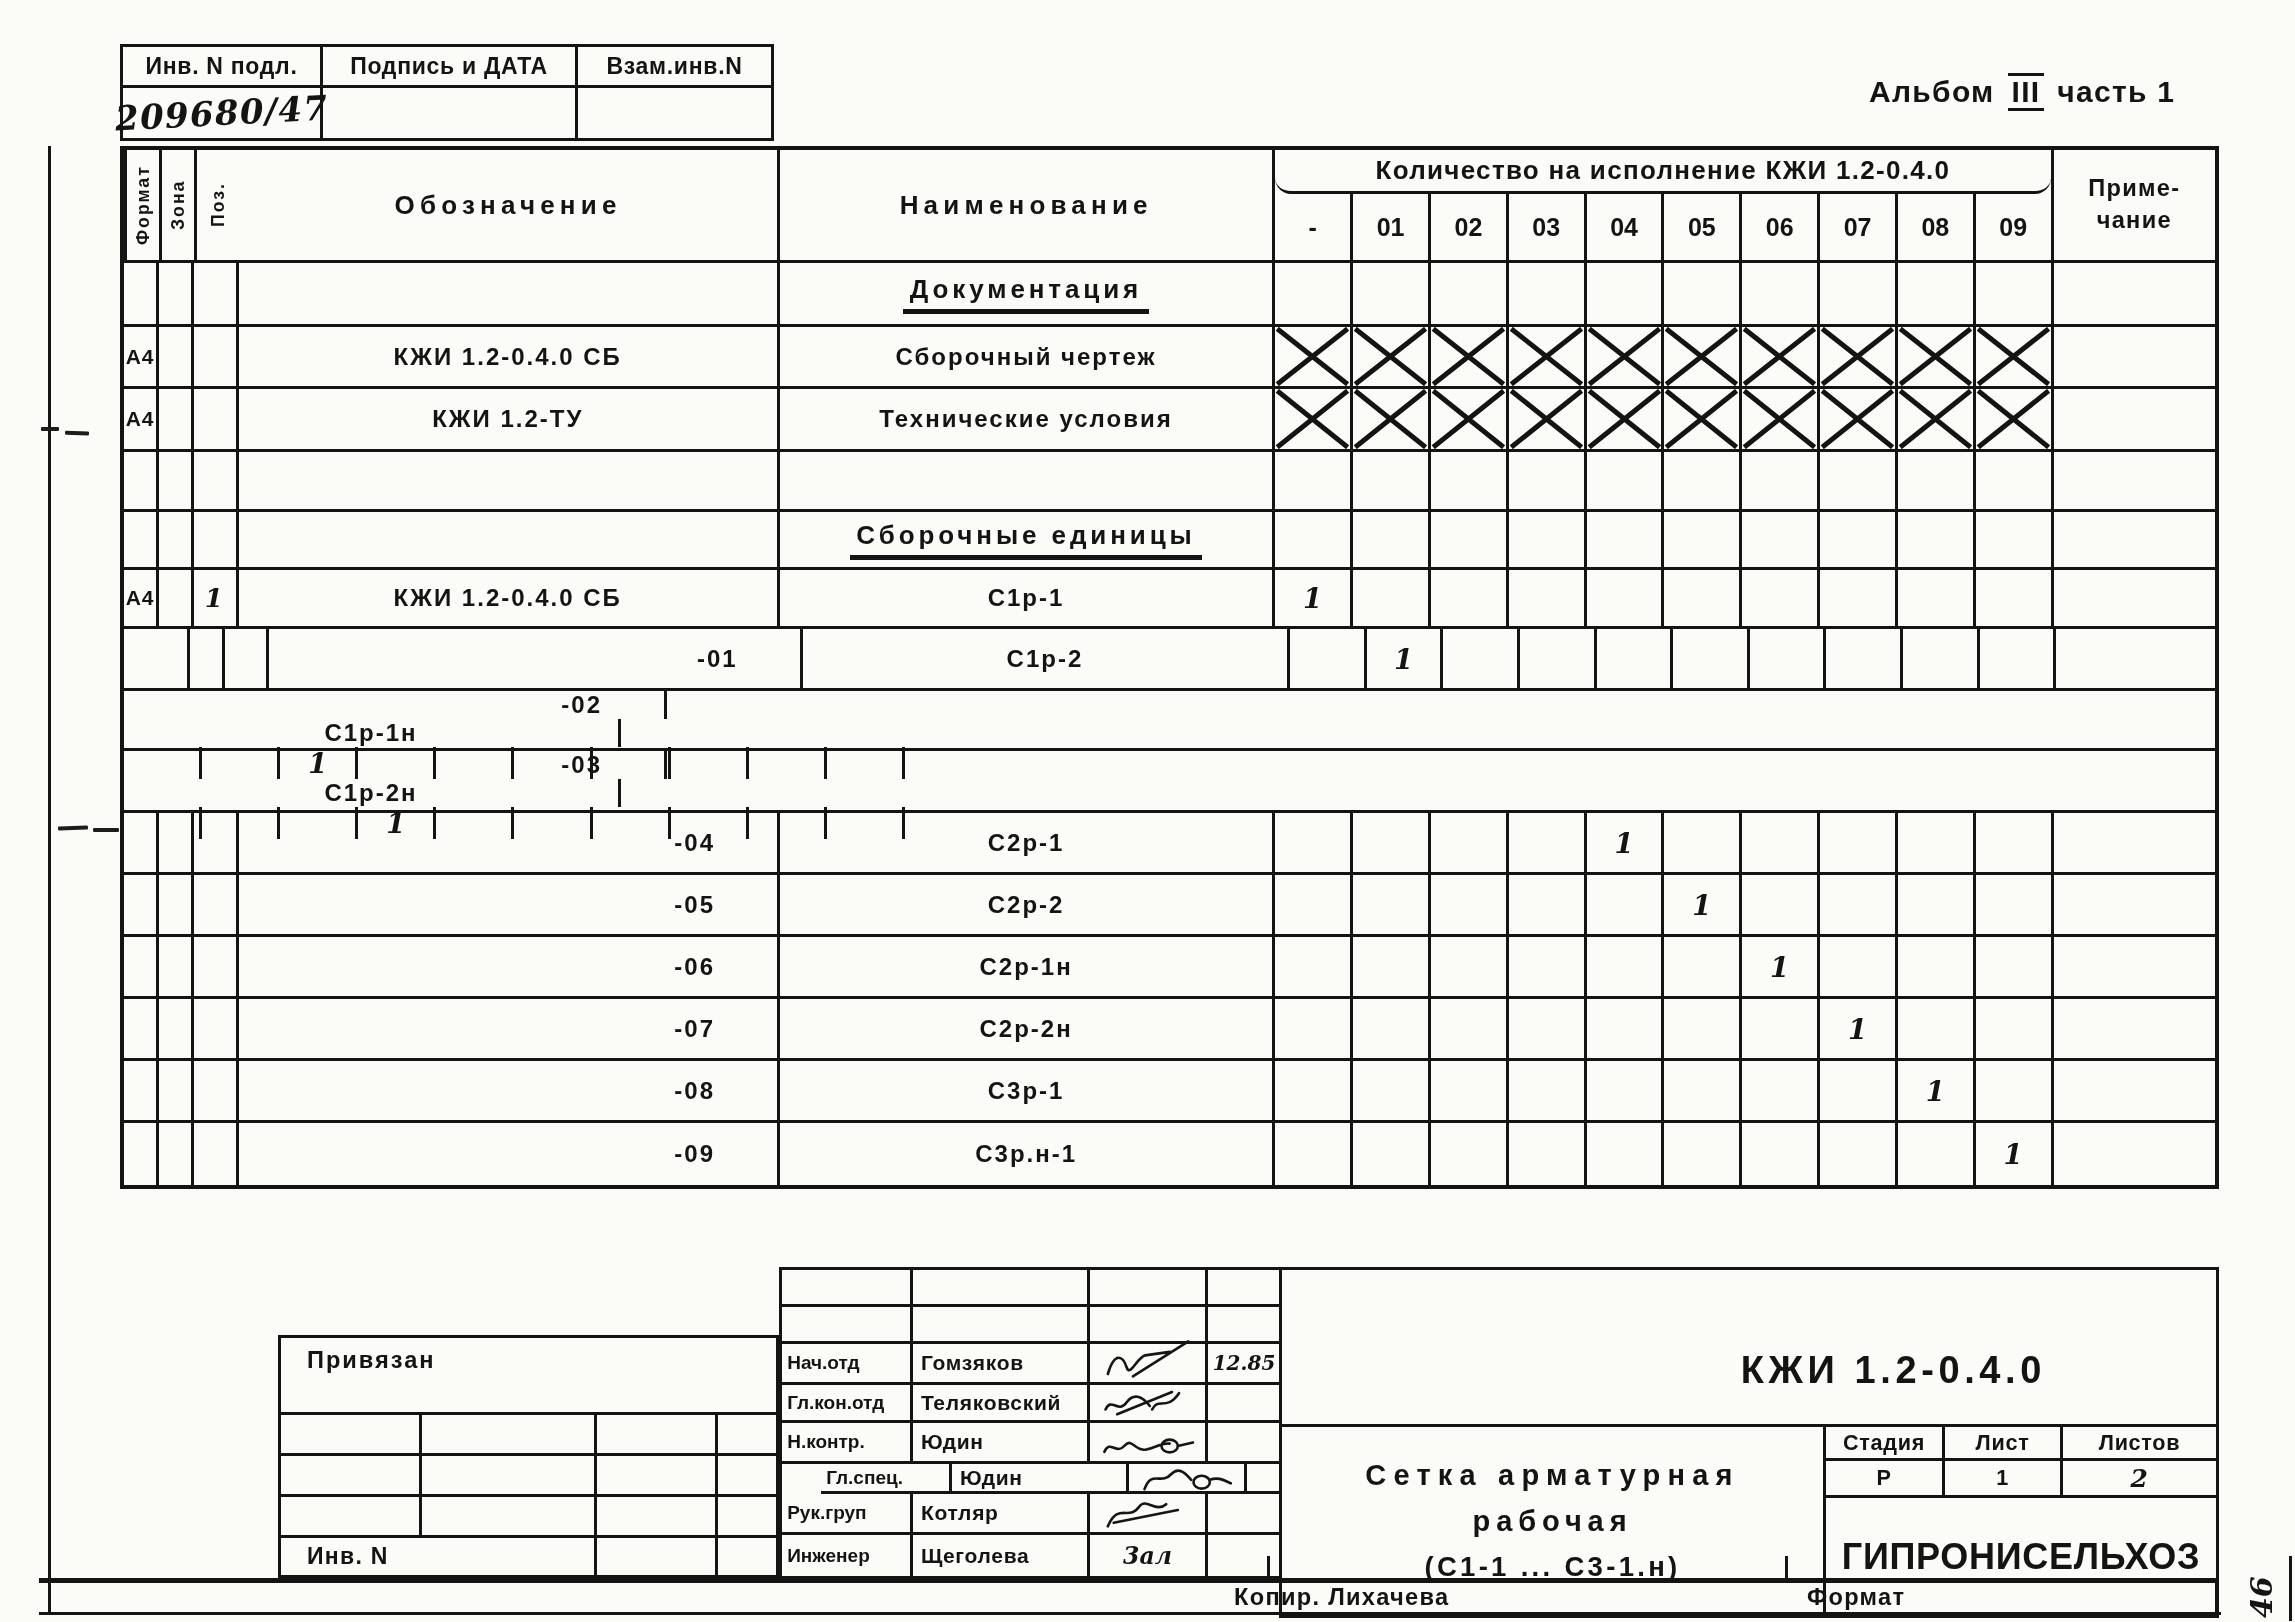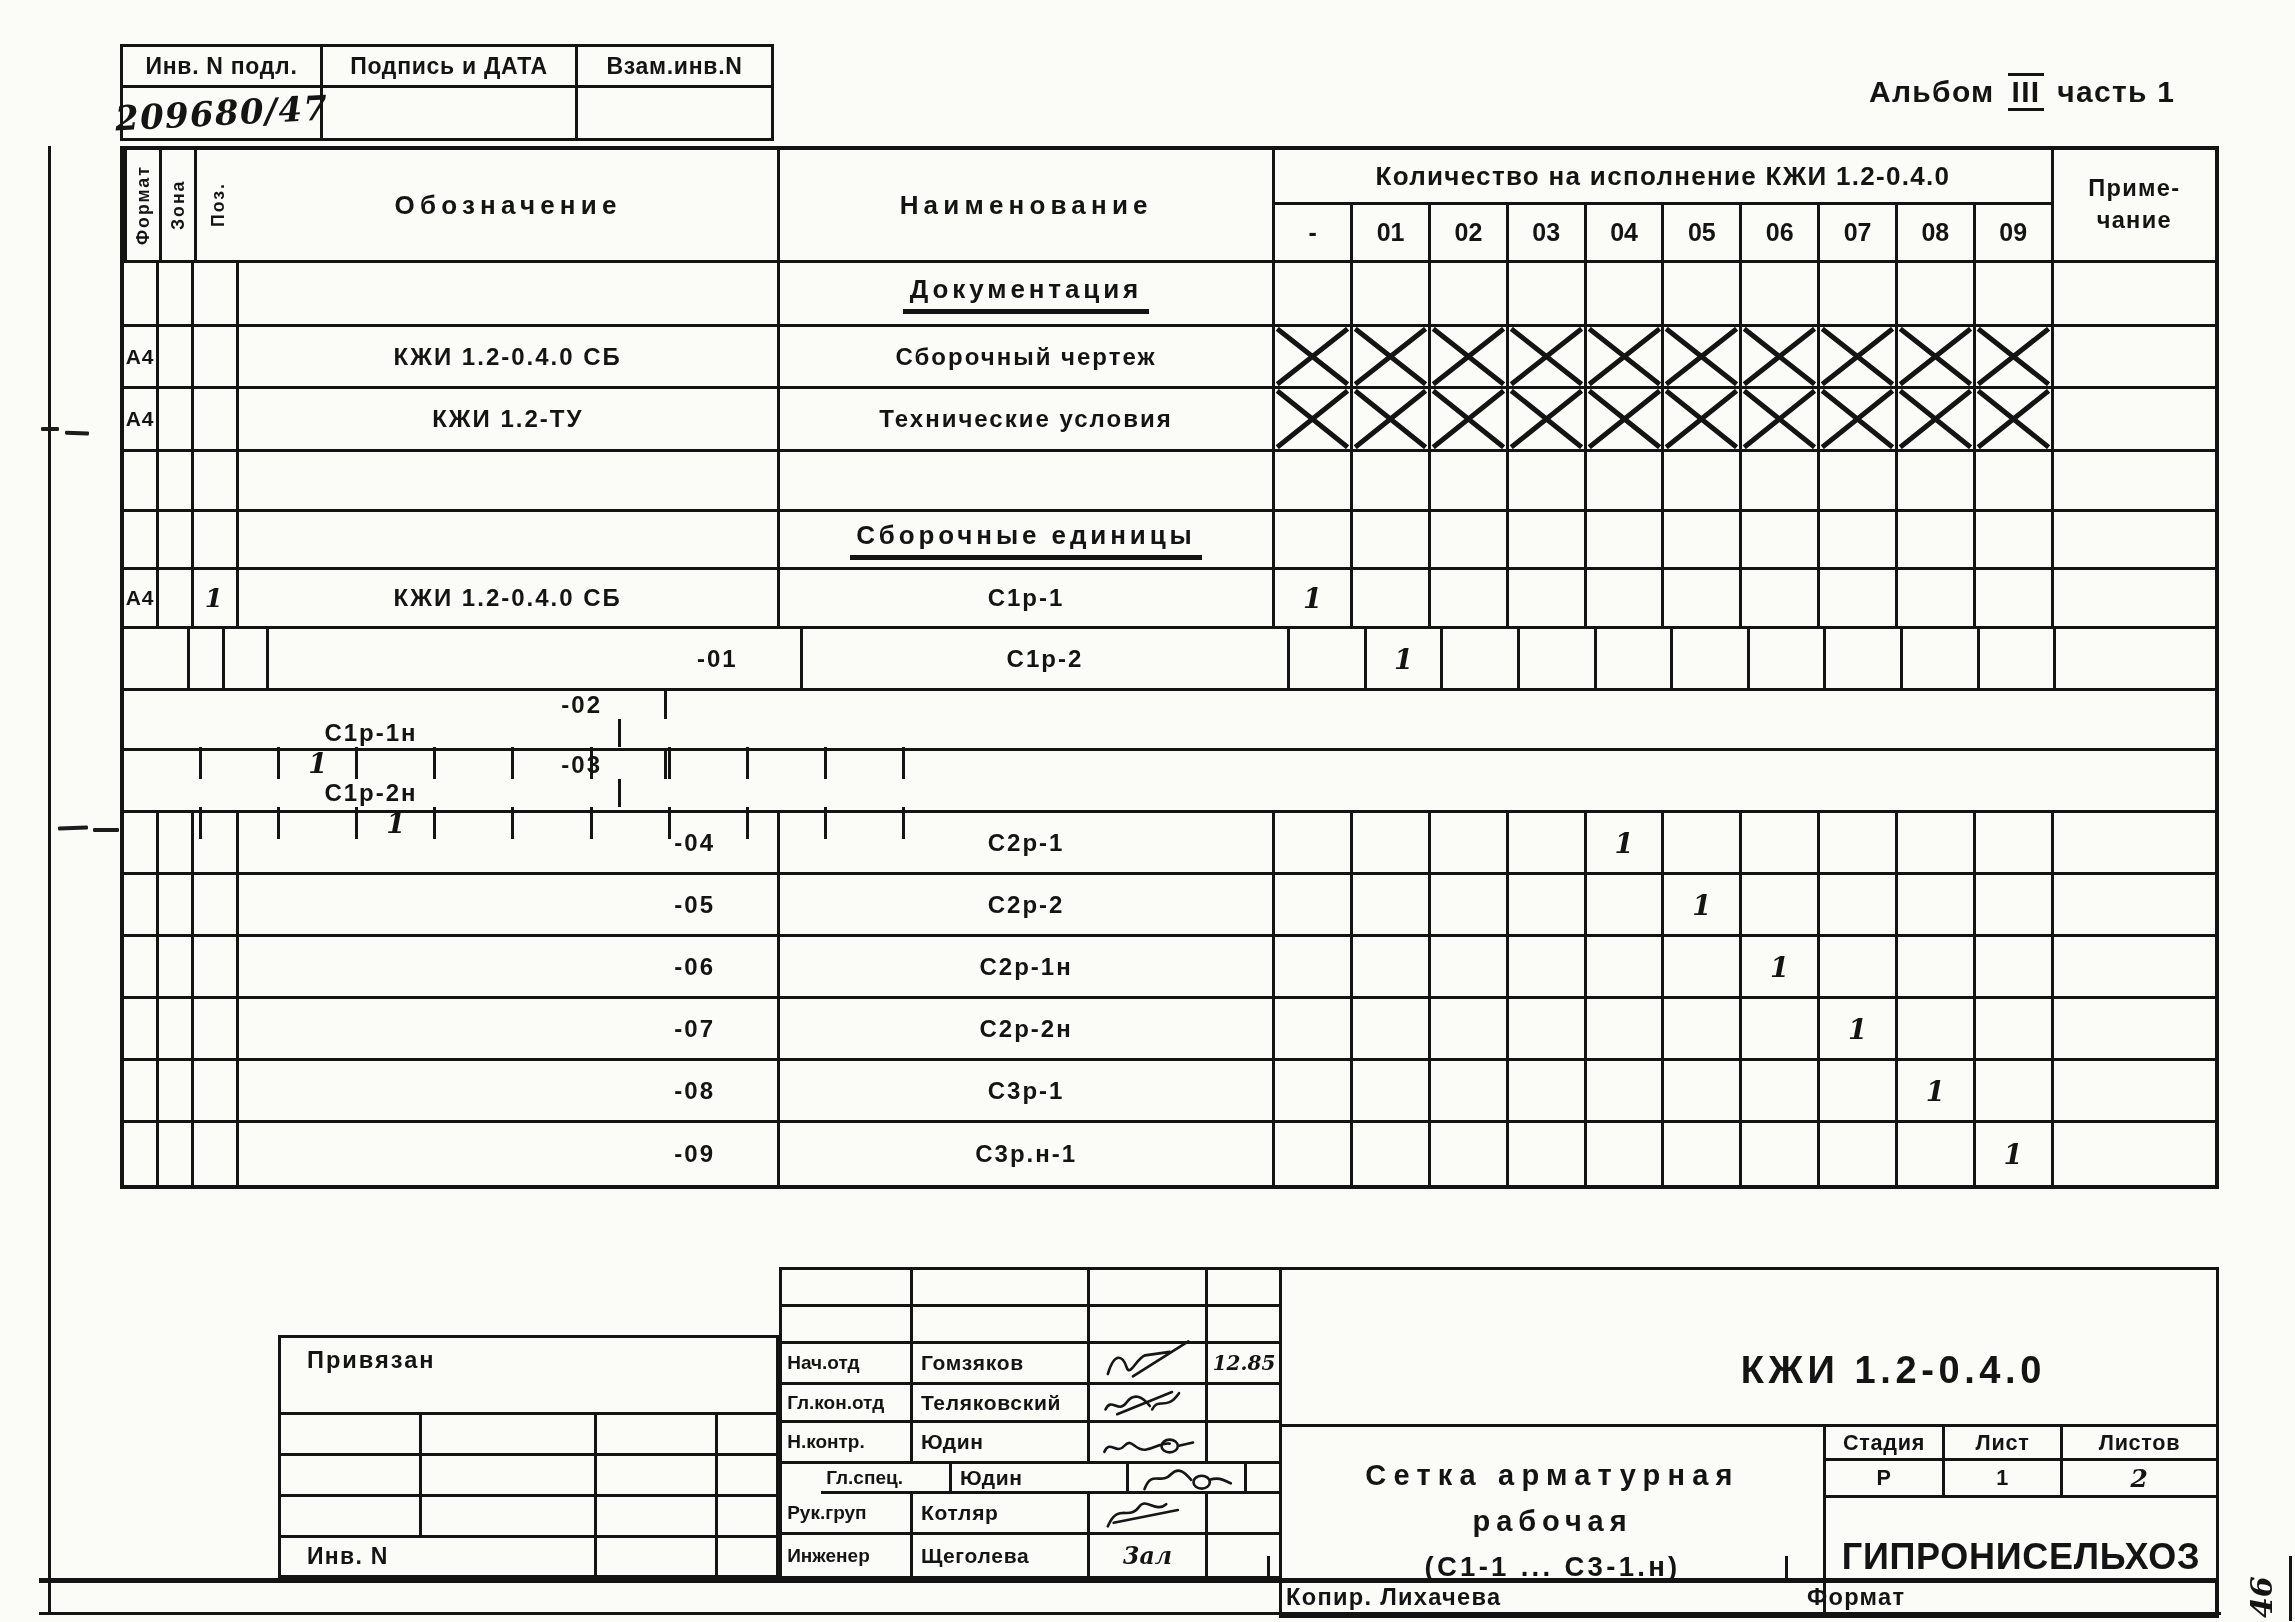--- a/index.html
+++ b/index.html
@@ -33,22 +33,22 @@
   .c-zone{width:35px;border-right:3.3px solid #141414;}
   .c-poz{width:45px;border-right:3.3px solid #141414;}
   .c-des{width:543px;border-right:3.3px solid #141414;}
   .c-name{width:497px;border-right:3.9px solid #141414;}
   .c-qgrp{width:781px;border-right:3.9px solid #141414;display:flex;flex-direction:column;}
   .c-note{width:162px;display:flex;flex-direction:column;align-items:center;justify-content:center;
           font-size:23.6px;font-weight:700;letter-spacing:1.3px;line-height:1.35;}
   .vtext{writing-mode:vertical-rl;transform:rotate(180deg);font-size:17.7px;font-weight:700;letter-spacing:2px;
          display:flex;align-items:center;justify-content:center;}
   .hdr-big{font-size:26px;font-weight:700;letter-spacing:5.2px;}
-  .qtitle{height:55px;border-bottom:3.3px solid #141414;display:flex;align-items:center;justify-content:center;
-          font-size:26px;font-weight:700;letter-spacing:1.3px;}
+  .qtitle{height:44px;border-bottom:3.3px solid #141414;display:flex;align-items:center;justify-content:center;
+          font-size:26px;font-weight:700;letter-spacing:1.3px;border-radius:16px;}
   .qcols{flex:1;display:flex;}
   .qh{flex:1 1 0;border-right:3.3px solid #141414;display:flex;align-items:center;justify-content:center;
       font-size:25px;font-weight:700;}
   .qh:last-child{border-right:none;}
 
   .trow{display:flex;border-bottom:3.3px solid #141414;}
   .tbody .trow:last-child{border-bottom:none;}
   .bc{display:flex;align-items:center;justify-content:center;font-size:24px;letter-spacing:2px;}
   .bc.sm{font-size:21px;letter-spacing:0.7px;}
   .des-right{justify-content:flex-end;padding-right:62px;}
@@ -701,21 +701,21 @@
   </div>
 
   <div class="line" style="left:48px;top:146px;width:3.3px;height:1467px;"></div>
   <div class="line" style="left:39px;top:1578px;width:2179px;height:4.6px;"></div>
   <div class="line" style="left:39px;top:1612px;width:2182px;height:2.6px;"></div>
   <div class="line" style="left:1267px;top:1556px;width:3.3px;height:21.6px;"></div>
   <div class="line" style="left:1785px;top:1556px;width:3.3px;height:21.6px;"></div>
   <div class="line" style="left:2215px;top:1578px;width:3.3px;height:37px;"></div>
   <div class="line" style="left:2289px;top:1556px;width:2.6px;height:65px;"></div>
 
-  <div class="abs footer-text" style="left:1286px;top:1584px;">Копир. Лихачева</div>
+  <div class="abs footer-text" style="left:1234px;top:1584px;">Копир. Лихачева</div>
   <div class="abs footer-text" style="left:1807px;top:1584px;">Формат</div>
   <div class="abs hand pagenum" style="left:2244px;top:1559px;height:59px;">46</div>
 
   <div class="dash" style="left:58px;top:826px;width:30px;transform:rotate(-2deg);"></div>
   <div class="dash" style="left:93px;top:828px;width:26px;"></div>
   <div class="dash" style="left:41px;top:427px;width:18.3px;"></div>
   <div class="dash" style="left:65px;top:431px;width:23.6px;transform:rotate(2deg);"></div>
 
 </div>
 

